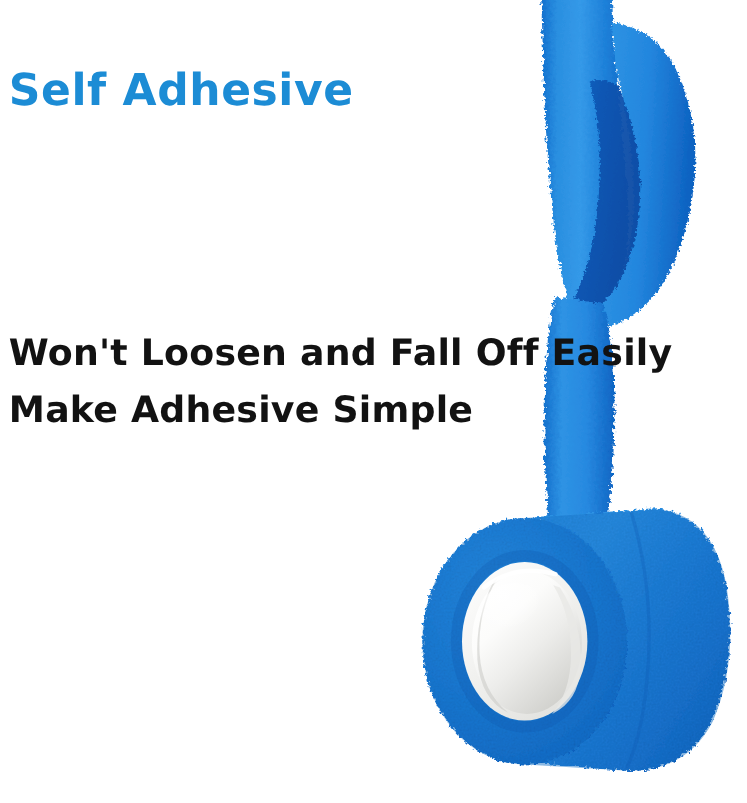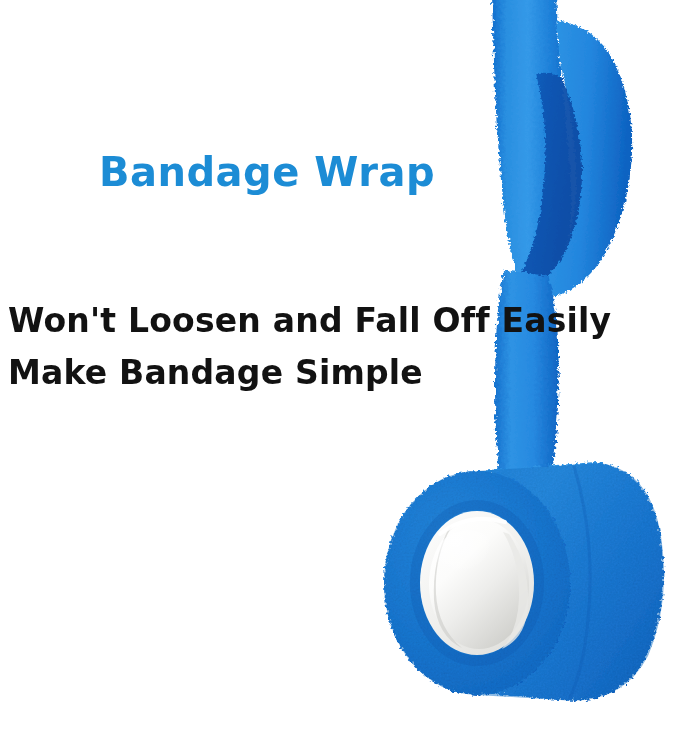--- a/index.html
+++ b/index.html
@@ -258,20 +258,20 @@
                Q 530 566 528 606
                Q 526 638 502 649
                Q 518 630 519 598
                Q 520 560 503 532 Z" fill="#E9E9E6" opacity="0.8"></path>
       <ellipse cx="468" cy="558" rx="32" ry="28" fill="url(#gCoreHi)"></ellipse>
 
       <path d="M 440 534 Q 468 512 505 522" stroke="#FFFFFF" stroke-width="4" fill="none" opacity="0.9" stroke-linecap="round"></path>
     </g>
   </svg>
 
-
-  <div class="headline" id="headline-2">Bandage Wrap</div>
+  <div class="headline" id="headline-1">Self Adhesive</div>
+
 
   <div class="subline" id="subline-1">Won't Loosen and Fall Off Easily</div>
 
-  <div class="subline" id="subline-2">Make Bandage Simple</div>
+  <div class="subline" id="subline-2">Make Adhesive Simple</div>
 
 </div>
 
 </body></html>

